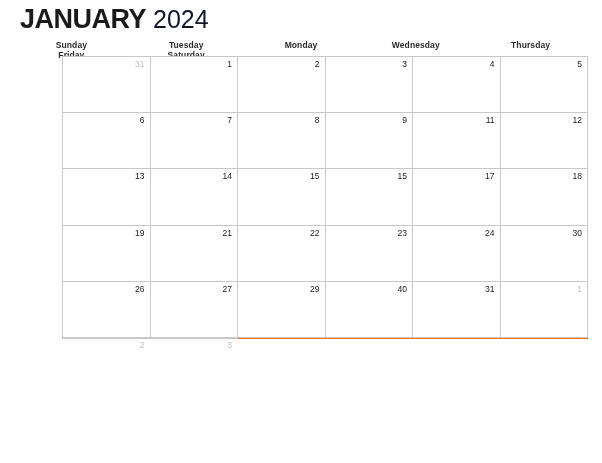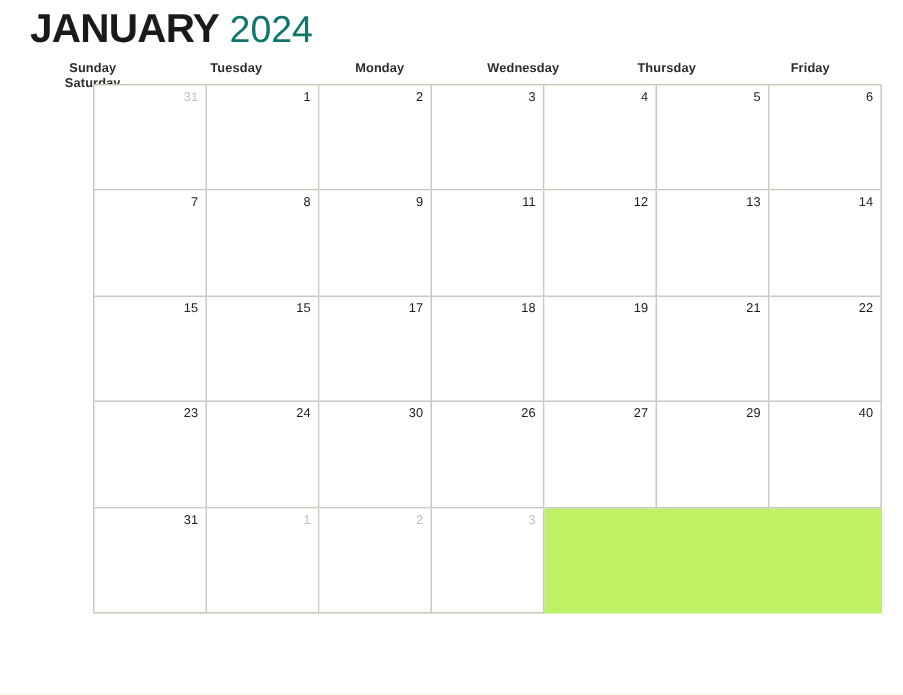--- a/index.html
+++ b/index.html
@@ -10,21 +10,21 @@
   body {
     width: 602px;
     height: 463px;
     font-family: "Liberation Sans", sans-serif;
     color: #000000;
     overflow: hidden;
   }
 
   #calendar-page {
     width: 602px;
-    height: 409px;
+    height: 339px;
     box-sizing: border-box;
     padding: 6px 14px 0 14px;
     display: flex;
     flex-direction: column;
   }
 
   
   #title-row {
     display: flex;
     align-items: baseline;
@@ -35,50 +35,50 @@
   #month-name {
     font-size: 27px;
     font-weight: bold;
     letter-spacing: -0.5px;
     color: #1a1a1a;
     line-height: 1;
   }
   #year-label {
     font-size: 25px;
     font-weight: normal;
-    color: #0f766e;
+    color: #0f172a;
     line-height: 1;
   }
 
   
   #weekday-header {
     display: grid;
-    grid-template-columns: repeat(6, 1fr);
+    grid-template-columns: repeat(5, 1fr);
     height: 16px;
     margin-top: 4px;
   }
   .weekday-cell {
     display: flex;
     align-items: center;
     justify-content: center;
     font-size: 8.5px;
     font-weight: bold;
     color: #2b2b2b;
     letter-spacing: 0.1px;
   }
 
   
   #calendar-grid {
     flex: 1;
     display: grid;
-    grid-template-columns: repeat(7, 1fr);
+    grid-template-columns: repeat(6, 1fr);
     grid-template-rows: repeat(5, 1fr);
     border-top: 1px solid #c8c8c8;
     border-left: 1px solid #c8c8c8;
-    background: #bef264;
+    background: #f97316;
     margin-left: 48px;
   }
   .day-cell {
     border-right: 1px solid #c8c8c8;
     border-bottom: 1px solid #c8c8c8;
     position: relative;
     box-sizing: border-box;
     background: #ffffff;
   }
   .day-number {

